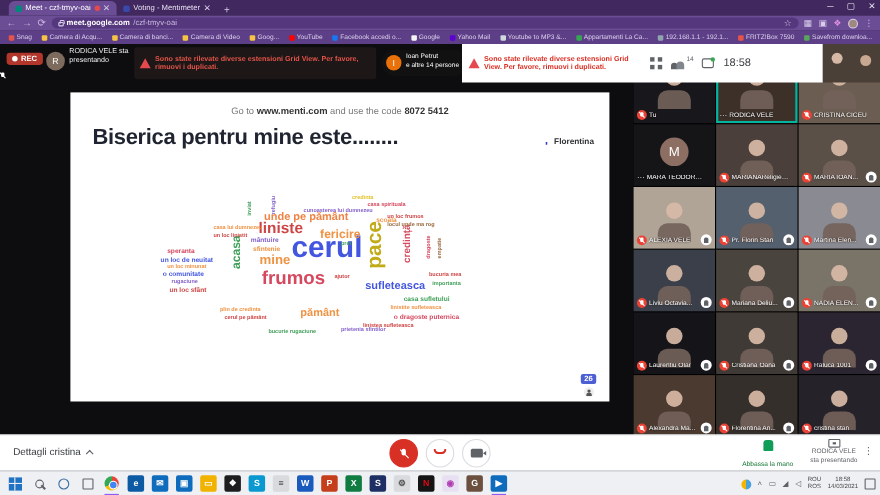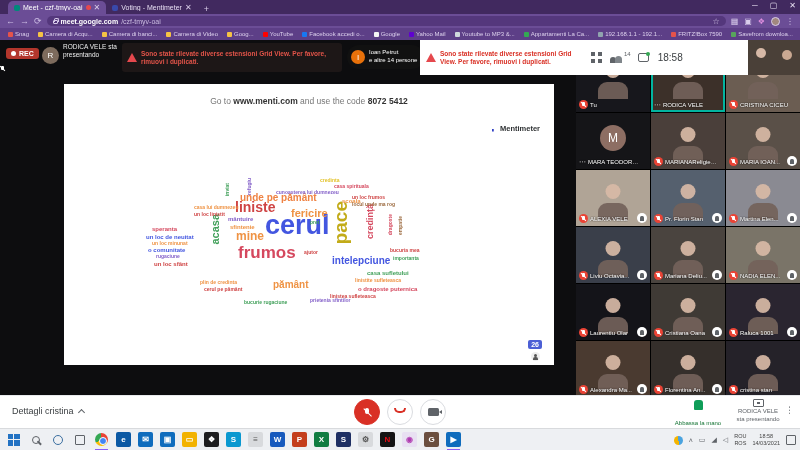--- a/index.html
+++ b/index.html
@@ -231,34 +231,35 @@
    </span>
     </div>
 
   <div class="stage">
 
     
     <div class="slide">
       <div class="goline">
         <span>Go to </span><b>www.menti.com</b><span> and use the code </span><b>8072 5412</b>
       </div>
+      <div class="slidetitle">Biserica pentru mine este........</div>
       <div class="mlogo">
         <span class="mbars"></span>
-        <span>Mentimeter</span>
+        <span>Florentina</span>
       </div>
       <div class="cloud" id="cloud">
           <span class="cw" style="left:201px;top:128px;font-size:27px;color:#4356e0">cerul</span>
           <span class="cw" style="left:171px;top:116px;font-size:14px;color:#cf4444">liniste</span>
           <span class="cw" style="left:174px;top:160px;font-size:17px;color:#d5485e">frumos</span>
           <span class="cw v" style="left:267px;top:117px;font-size:19px;color:#c2ab18">pace</span>
           <span class="cw" style="left:176px;top:109px;font-size:10px;color:#ef8344">unde pe pământ</span>
           <span class="cw" style="left:227px;top:124px;font-size:11px;color:#ef9344">fericire</span>
           <span class="cw" style="left:172px;top:146px;font-size:12px;color:#ef9344">mine</span>
           <span class="cw v" style="left:146px;top:130px;font-size:11px;color:#41a05a">acasa</span>
-          <span class="cw" style="left:268px;top:172px;font-size:10px;color:#4356e0">intelepciune</span>
+          <span class="cw" style="left:268px;top:172px;font-size:10px;color:#4356e0">sufleteasca</span>
           <span class="cw" style="left:209px;top:196px;font-size:10px;color:#ef9344">pământ</span>
           <span class="cw v" style="left:302px;top:120px;font-size:9px;color:#d5485e">credință</span>
           <span class="cw" style="left:88px;top:142px;font-size:6px;color:#d5485e">speranta</span>
           <span class="cw" style="left:82px;top:150px;font-size:6px;color:#4356e0">un loc de neuitat</span>
           <span class="cw" style="left:88px;top:157px;font-size:5px;color:#ef9344">un loc minunat</span>
           <span class="cw" style="left:84px;top:163px;font-size:6px;color:#4356e0">o comunitate</span>
           <span class="cw" style="left:92px;top:170px;font-size:5px;color:#8461c9">rugaciune</span>
           <span class="cw" style="left:90px;top:177px;font-size:6px;color:#cf4444">un loc sfânt</span>
           <span class="cw" style="left:130px;top:121px;font-size:5px;color:#ef9344">casa lui dumnezeu</span>
           <span class="cw" style="left:130px;top:128px;font-size:5px;color:#cf4444">un loc linistit</span>

